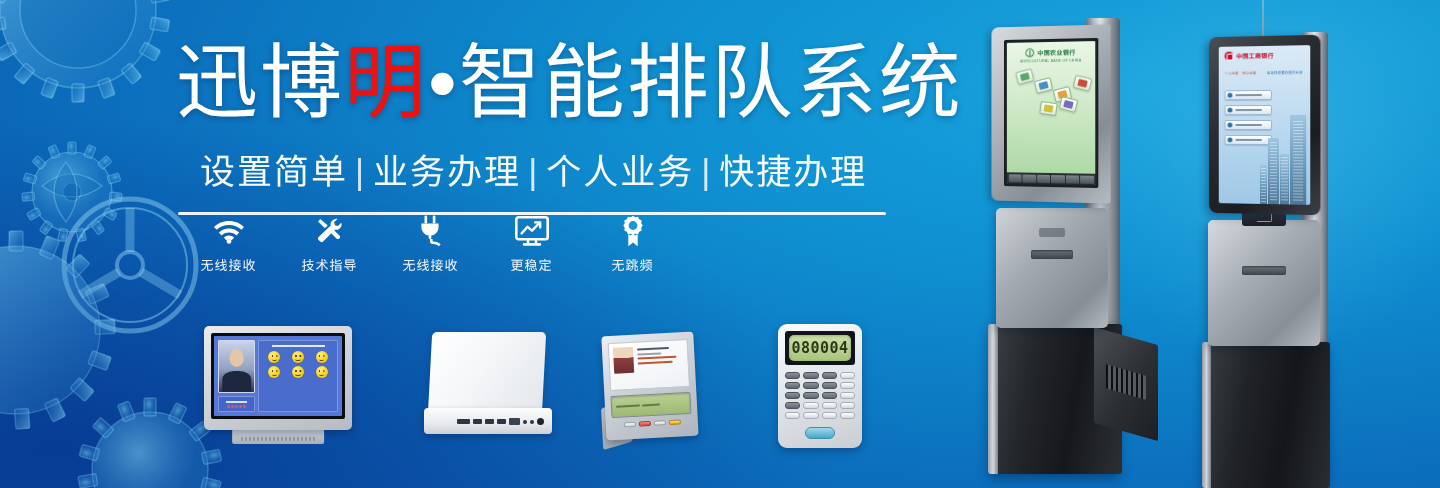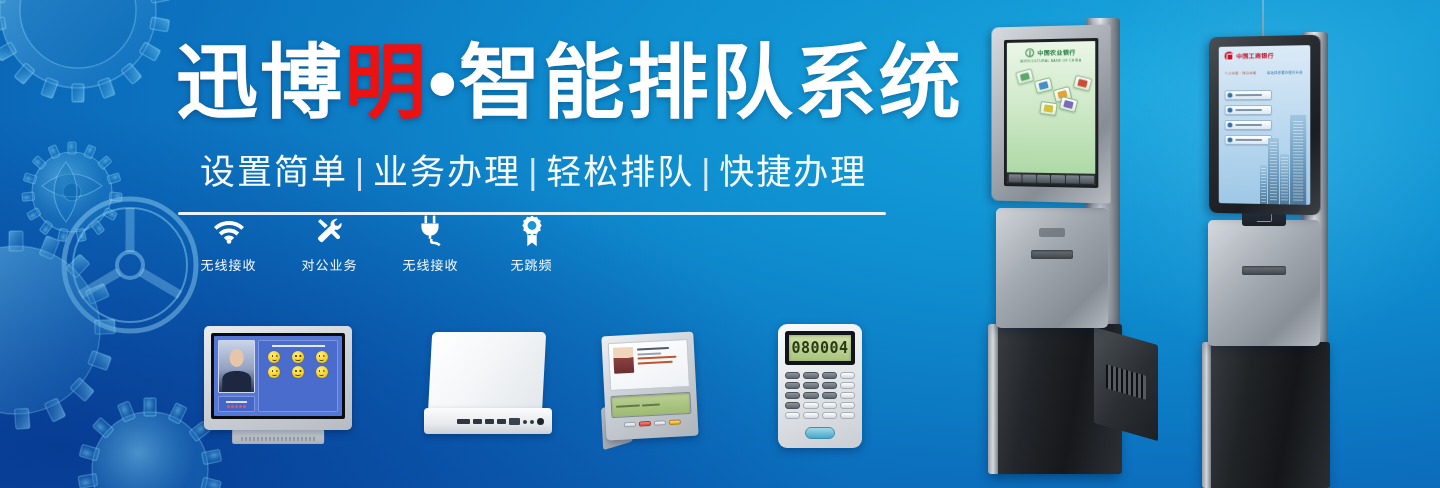--- a/index.html
+++ b/index.html
@@ -27,21 +27,21 @@
 
   
   .gears{ position:absolute; left:0; top:0; width:430px; height:488px; overflow:hidden; pointer-events:none; }
   .gears svg{ position:absolute; left:0; top:0; }
 
   
   .content{ position:absolute; left:0; top:0; width:960px; height:488px; }
 
   .title{
     position:absolute; left:176px; top:40px;
-    font-size:82px; line-height:86px; font-weight:bold;
+    font-size:82px; line-height:86px; font-weight:normal;
     letter-spacing:2px; color:#ffffff; white-space:nowrap;
     text-shadow:0 2px 6px rgba(0,30,70,.35);
   }
   .title .accent{ color:#ee1111; }
   .title .dot{ color:#ffffff; }
 
   .subtitle{
     position:absolute; left:200px; top:150px;
     font-size:35px; line-height:44px; color:#ffffff;
     letter-spacing:2px; white-space:nowrap; font-weight:300;
@@ -186,21 +186,21 @@
   
   .p-keypad{ left:778px; top:6px; width:84px; height:124px; }
   .kp-body{
     position:absolute; inset:0; border-radius:9px;
     background:linear-gradient(160deg,#fafbfc 0%,#e6e9ec 42%,#c9ced4 100%);
     box-shadow:0 3px 8px rgba(0,20,60,.35); padding:7px 7px 9px 7px;
     display:flex; flex-direction:column;
   }
   .kp-screenwrap{ background:#111418; border-radius:3px; padding:4px 4px; }
   .kp-lcd{
-    height:26px; border-radius:0; background:linear-gradient(180deg,#cfe0a8,#a9c37c);
+    height:26px; border-radius:5px; background:linear-gradient(180deg,#cfe0a8,#a9c37c);
     display:flex; align-items:center; justify-content:center;
     font-family:"DejaVu Sans Mono","Liberation Mono",monospace;
     font-size:15px; font-weight:bold; letter-spacing:.5px; color:#2b3a16;
     box-shadow:inset 0 1px 3px rgba(0,0,0,.25);
   }
   .kp-grid{ margin-top:7px; display:grid; grid-template-columns:repeat(4,1fr); gap:3px 3px; }
   .kp-grid i{ display:block; height:7px; border-radius:3px;
     background:linear-gradient(180deg,#ffffff,#d3d8de); border:.5px solid #a6adb5; }
   .kp-grid i.dark{ background:linear-gradient(180deg,#8d949c,#5e666f); border-color:#4b525a; }
   .kp-enter{
@@ -480,21 +480,21 @@
 
   <div class="glow"></div>
 
   <div class="content">
 
     <h1 class="title">
       <span>迅博</span><span class="accent">明</span><span class="dot">•</span><span>智能排队系统</span>
     </h1>
 
     <div class="subtitle">
-      <span>设置简单</span><span class="sep">|</span><span>业务办理</span><span class="sep">|</span><span>轻松排队</span><span class="sep">|</span><span>快捷办理</span>
+      <span>设置简单</span><span class="sep">|</span><span>业务办理</span><span class="sep">|</span><span>个人业务</span><span class="sep">|</span><span>快捷办理</span>
     </div>
 
     <div class="divider"></div>
 
     <div class="features">
 
       <div class="feature">
         <span class="ico">
           <svg width="32" height="25" viewBox="0 0 32 25" fill="#ffffff">
             <path d="M16 2C10 2 4.8 4.3 1 8l2.6 2.8C6.8 7.8 11.2 6 16 6s9.2 1.8 12.4 4.8L31 8C27.2 4.3 22 2 16 2z"></path>
@@ -507,37 +507,48 @@
       </div>
 
       <div class="feature">
         <span class="ico">
           <svg width="30" height="30" viewBox="0 0 30 30" fill="#ffffff">
             <path d="M19.5 3.2c-2.8.9-4.4 3.6-3.8 6.3L3.6 21.1c-.8.8-.8 2.1 0 2.9l1.6 1.6c.8.8 2.1.8 2.9 0L19.9 13.7c2.8.7 5.7-1 6.5-3.8.3-1.1.3-2.2-.1-3.2l-3.4 3.4-3-.8-.8-3 3.4-3.4c-1-.4-2.1-.4-3 .3z"></path>
             <path d="M5.3 3.1 3 5.4l6.9 6.9 2.9-2.9L5.3 3.1z" opacity=".95"></path>
             <path d="M24.4 19.6l-6-6-2.9 2.9 6 6c.8.8 2.1.8 2.9 0l.1-.1c.8-.8.8-2 -.1-2.8z"></path>
           </svg>
         </span>
-        <span class="lbl">对公业务</span>
+        <span class="lbl">技术指导</span>
       </div>
 
 
       <div class="feature">
         <span class="ico">
           <svg width="28" height="32" viewBox="0 0 28 32" fill="#ffffff">
             <rect x="7.5" y="0.5" width="2.6" height="8" rx="1.2"></rect>
             <rect x="15.8" y="0.5" width="2.6" height="8" rx="1.2"></rect>
             <path d="M4.4 8.6h17.2v3.1c0 4.6-3.2 8.3-7.3 8.9v3.1h-2.6v-3.1c-4.1-.6-7.3-4.3-7.3-8.9V8.6z"></path>
             <path d="M13 24.1v2.4c0 1.8 1.6 2.6 3.2 2.6 2.4 0 4.3 1 5.6 2.2l1.9-2c-1.8-1.7-4.3-2.9-7.5-2.9-.5 0-.7-.2-.7-.6v-1.7H13z"></path>
           </svg>
         </span>
         <span class="lbl">无线接收</span>
       </div>
 
 
+      <div class="feature">
+        <span class="ico">
+          <svg width="34" height="30" viewBox="0 0 34 30" fill="none">
+            <rect x="1.3" y="1.3" width="31.4" height="22" rx="2.2" stroke="#ffffff" stroke-width="2.6"></rect>
+            <path d="M6.6 17.4l6-6.6 4.4 3.8 7.4-7.6" stroke="#ffffff" stroke-width="2.4" stroke-linecap="round" stroke-linejoin="round"></path>
+            <path d="M20.2 6.4h5v5" stroke="#ffffff" stroke-width="2.4" stroke-linecap="round" stroke-linejoin="round"></path>
+            <path d="M13 23.3v3.2M21 23.3v3.2M9 28.4h16" stroke="#ffffff" stroke-width="2.6" stroke-linecap="round"></path>
+          </svg>
+        </span>
+        <span class="lbl">更稳定</span>
+      </div>
 
       <div class="feature">
         <span class="ico">
           <svg width="24" height="32" viewBox="0 0 24 32" fill="#ffffff">
             <path d="M12 .8l2.3 1.5 2.7-.5 1.2 2.5 2.5 1.2-.5 2.7 1.5 2.3-1.5 2.3.5 2.7-2.5 1.2-1.2 2.5-2.7-.5L12 20.2l-2.3-1.5-2.7.5-1.2-2.5-2.5-1.2.5-2.7L2.3 10.5 3.8 8.2l-.5-2.7 2.5-1.2L7 1.8l2.7.5L12 .8z"></path>
             <circle cx="12" cy="10.5" r="4.4" fill="#1896d6"></circle>
             <path d="M7.3 19.2v12l4.7-3.6 4.7 3.6v-12l-2.2 1.1-2.5-.6-2.5.6-2.2-1.1z"></path>
           </svg>
         </span>
         <span class="lbl">无跳频</span>

